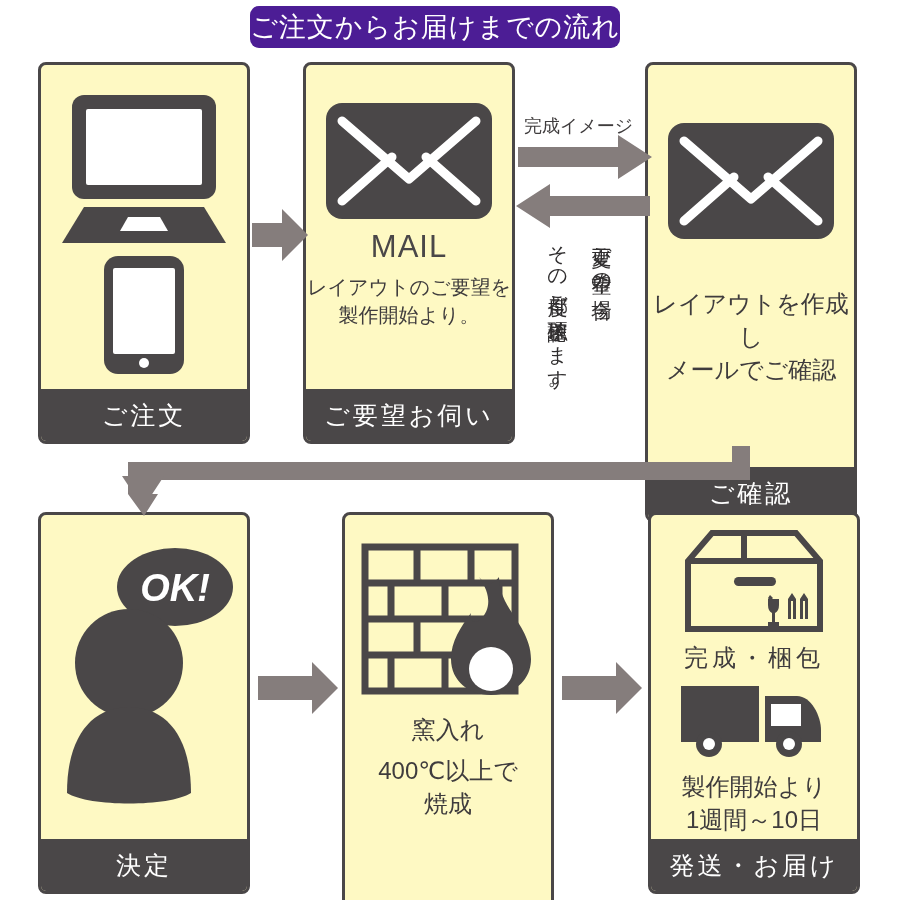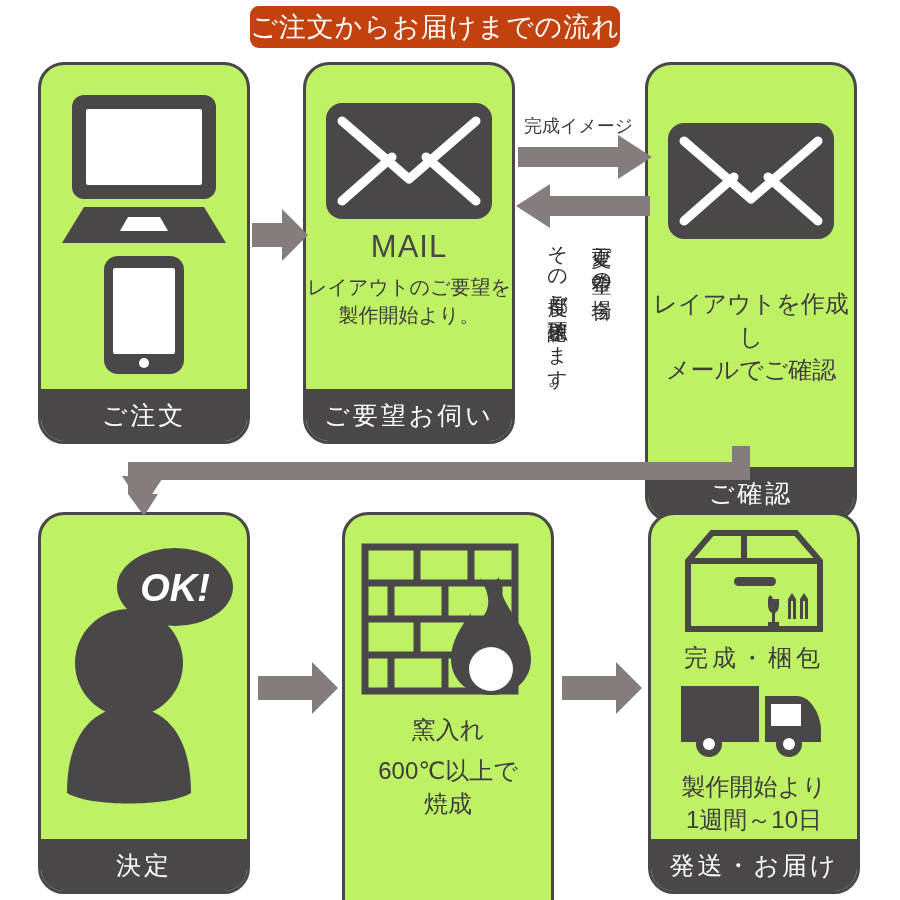--- a/index.html
+++ b/index.html
@@ -10,33 +10,33 @@
     color:#4a4748;
     position:relative;
     overflow:hidden;
   }
   .stage{position:absolute;inset:0;}
 
   
   .title-pill{
     position:absolute;left:250px;top:6px;
     width:370px;height:42px;
-    background:#c2410c;
+    background:#4c1d95;
     border-radius:9px;
     display:flex;align-items:center;justify-content:center;
     color:#ffffff;font-size:27px;letter-spacing:1px;
     white-space:nowrap;
   }
 
   
   .card{
     position:absolute;
-    background:#bef264;
+    background:#fef9c3;
     border:3px solid #4a4748;
-    border-radius:26px;
+    border-radius:8px;
     box-sizing:border-box;
     overflow:hidden;
   }
   .card-body{
     position:absolute;left:0;right:0;top:0;bottom:52px;
     display:flex;flex-direction:column;align-items:center;
     justify-content:flex-start;
   }
   .card-foot{
     position:absolute;left:0;right:0;bottom:0;height:52px;
@@ -185,21 +185,21 @@
           </g>
 
           <path class="dark" d="M118 34 C132 54 128 68 120 76 C114 82 108 78 110 70
                                  C100 84 90 98 90 116 C90 138 108 152 130 152
                                  C152 152 170 138 170 116 C170 92 152 74 144 58
                                  C140 50 138 42 138 34 C130 44 124 42 118 34 Z"></path>
           <circle class="white" cx="130" cy="126" r="22"></circle>
         </svg>
       </span>
       <div class="card-text big" style="margin-top:14px;">窯入れ</div>
-      <div class="card-text big" style="margin-top:8px;">600℃以上で
+      <div class="card-text big" style="margin-top:8px;">400℃以上で
 焼成</div>
     </div>
     <div class="card-foot">製作開始</div>
   </div>
 
   <div class="card" id="card-ship">
     <div class="card-body">
       <span class="icon" style="margin-top:14px;">
         <svg width="144" height="104" viewBox="0 0 144 104">
           <g fill="none" stroke="#4a4748" stroke-width="6">

